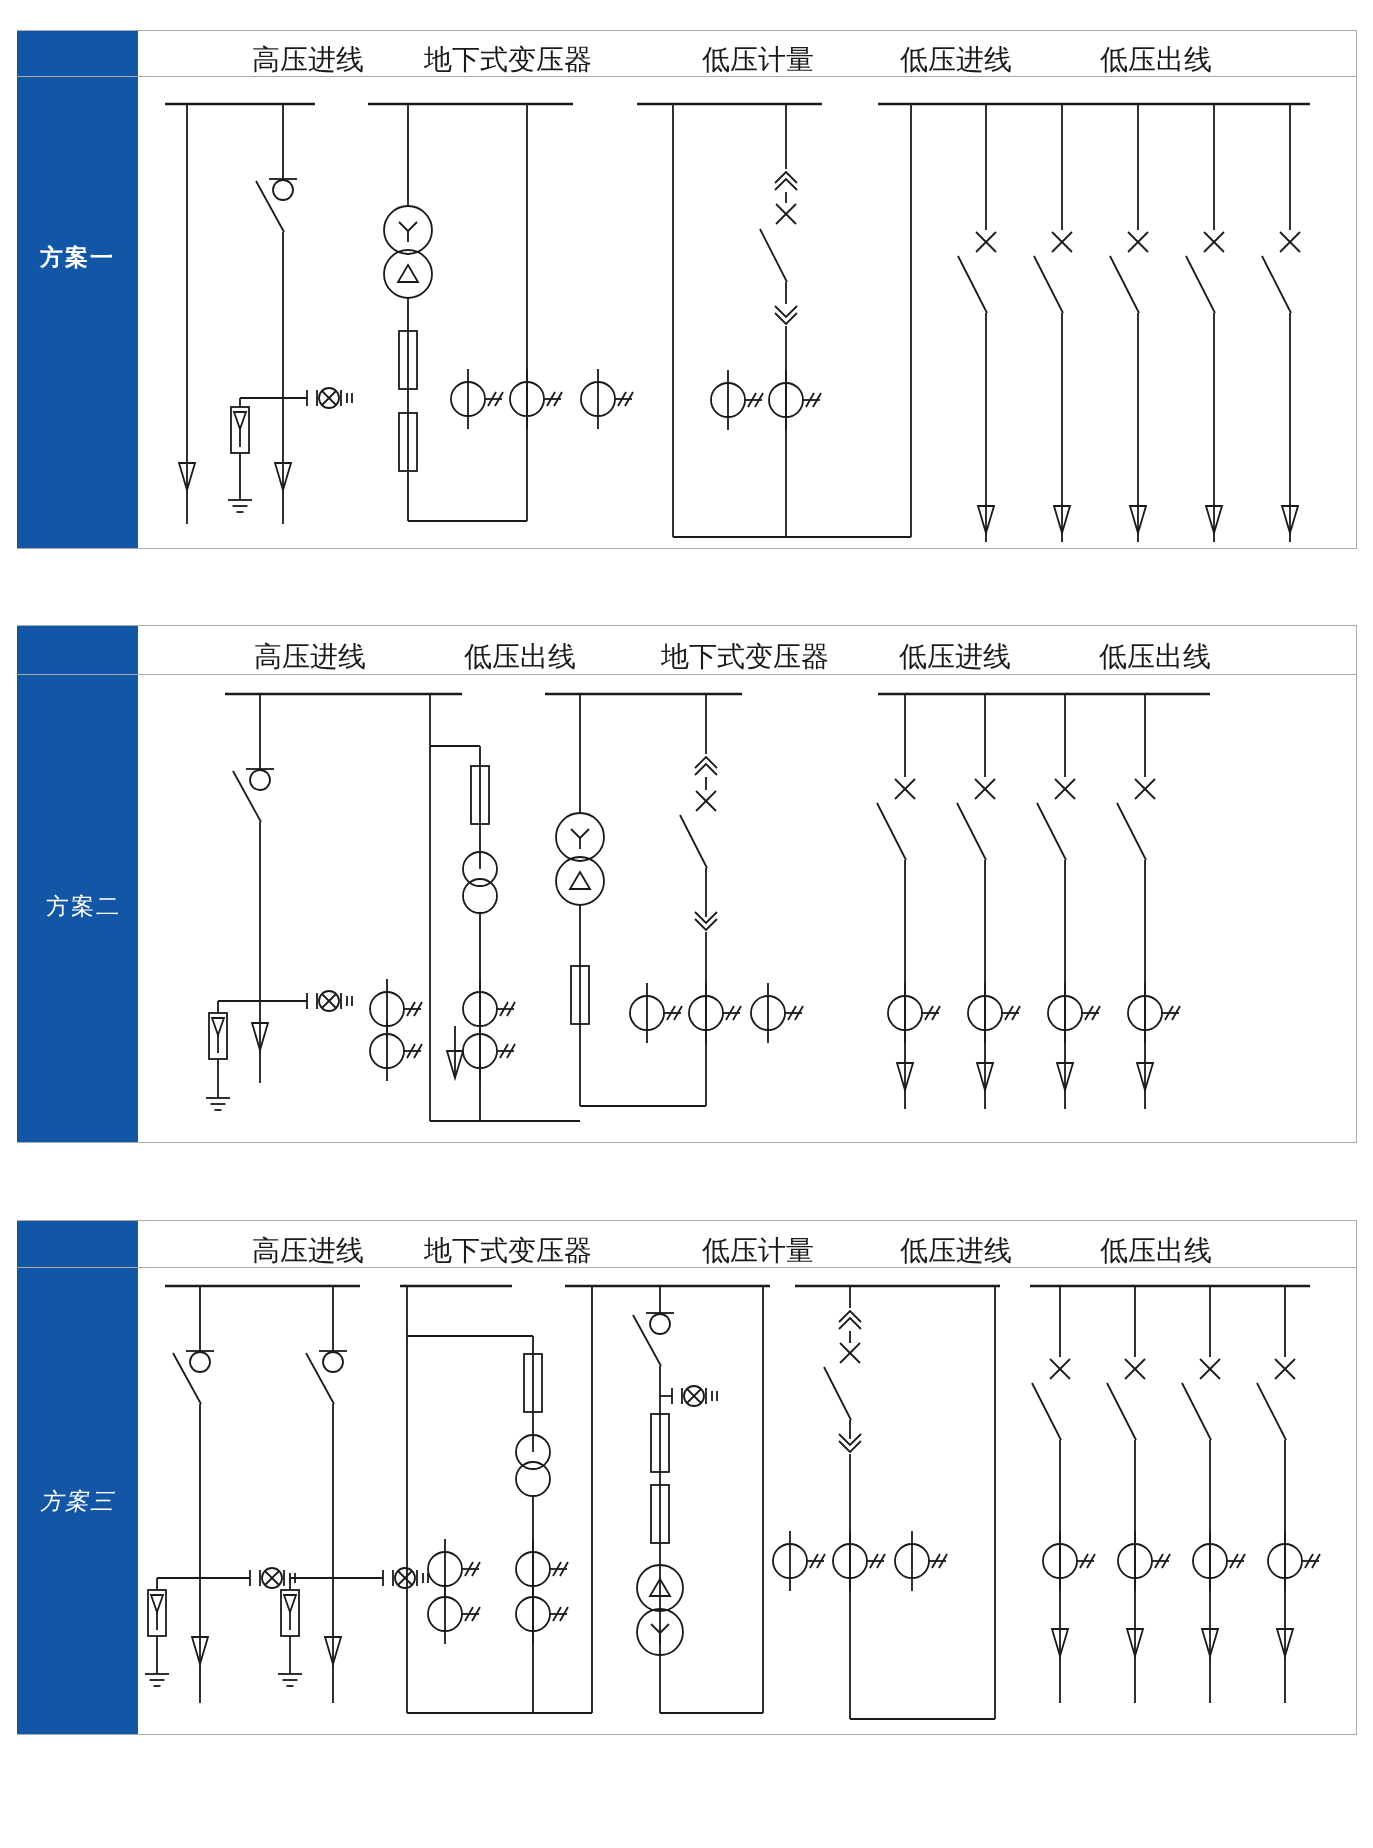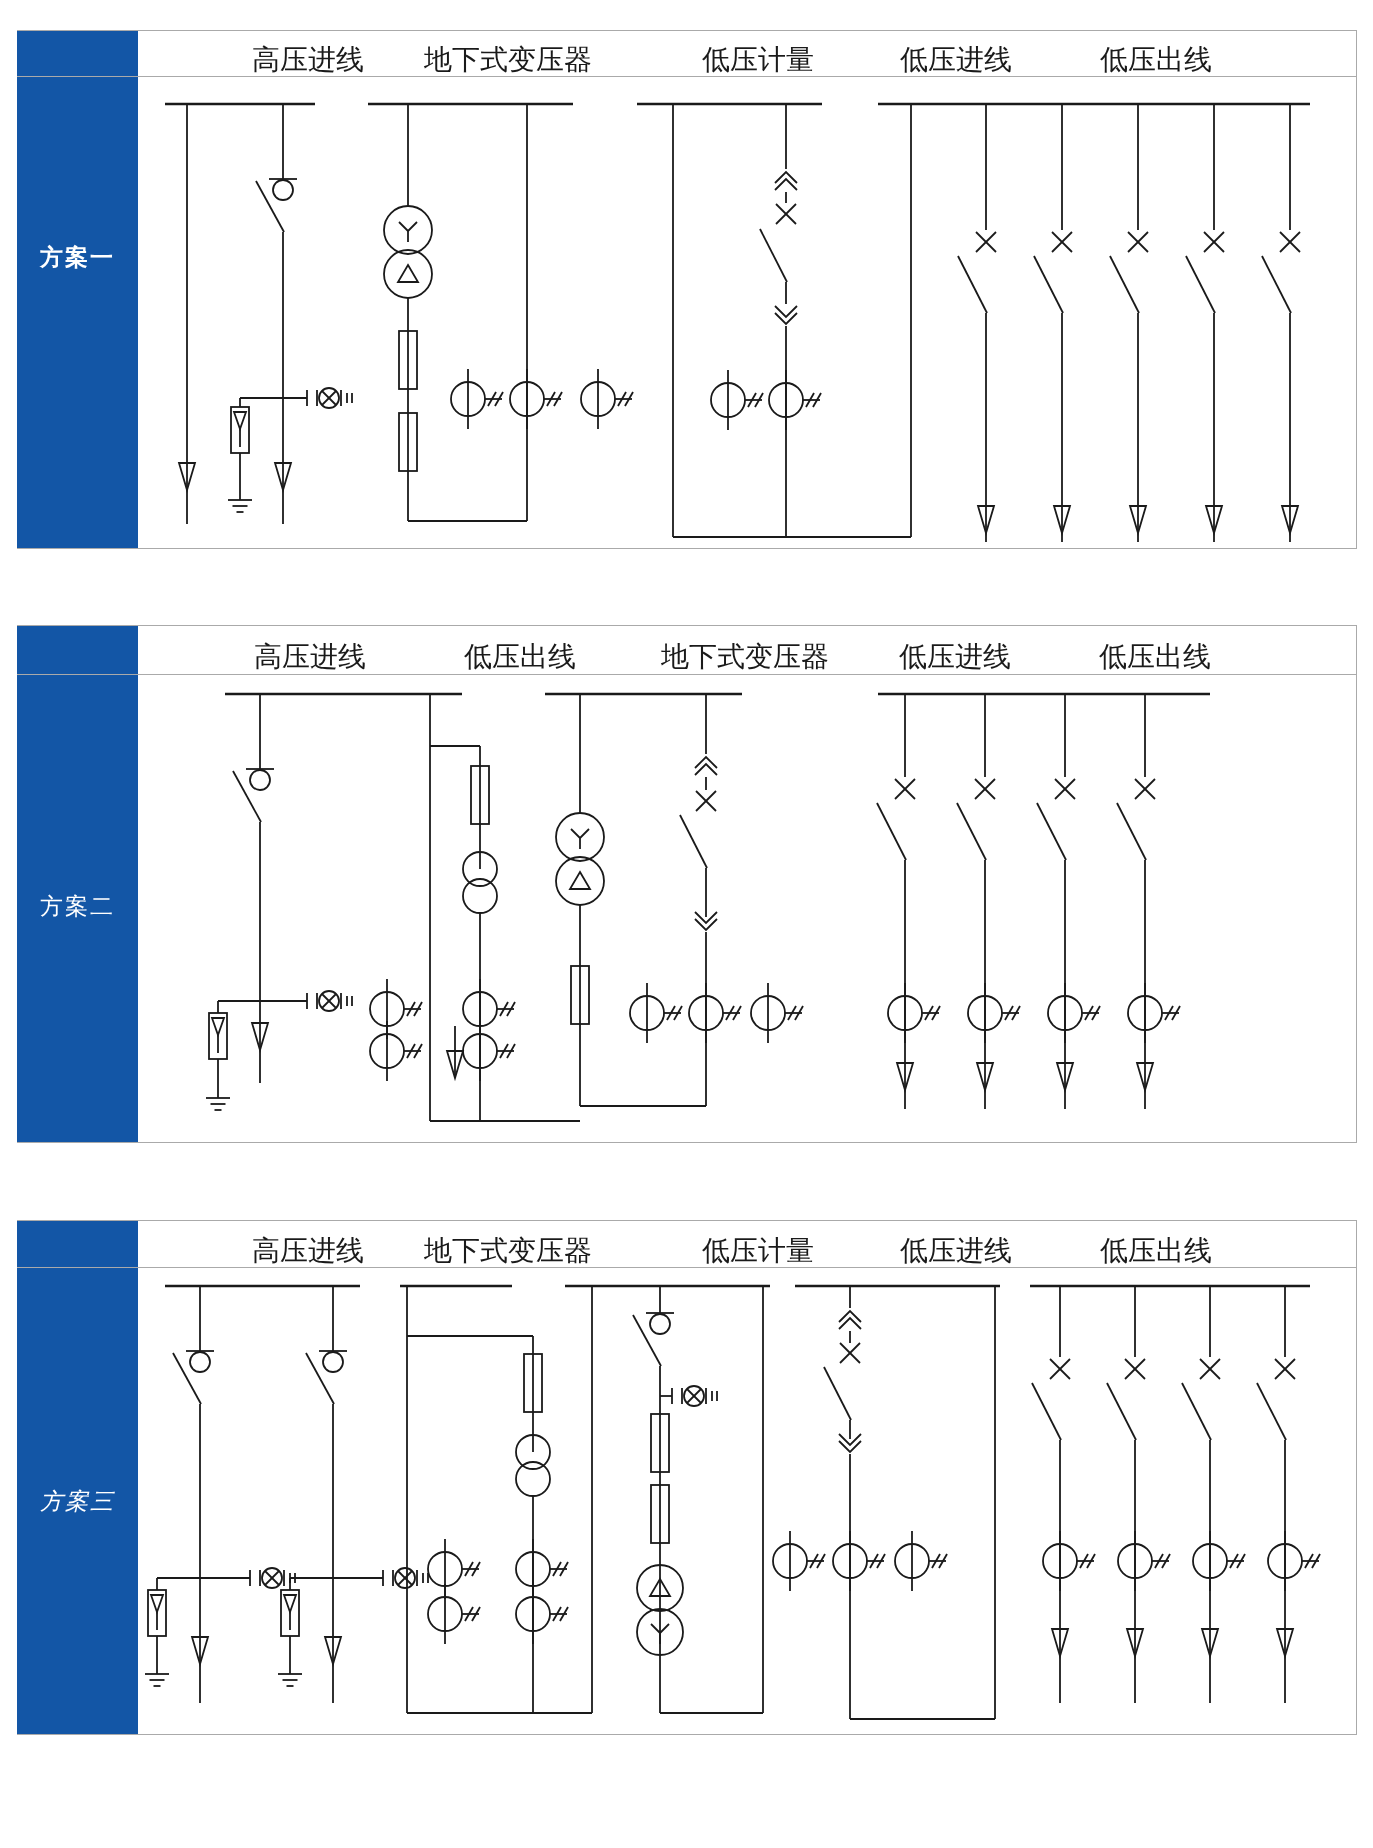--- a/index.html
+++ b/index.html
@@ -201,21 +201,21 @@
           <line x1="1290" y1="312" x2="1290" y2="541"></line>
           <use href="#sym-arrow" x="1290" y="505"></use>
         </g>
       </g>
     </svg>
   </section>
 
   <section class="scheme" style="top:625px;height:518px;">
     <div class="sidebar"></div>
     <div class="hdr-line" style="top:48px;"></div>
-    <span class="scheme-label" style="top:265px;">方案二</span>
+    <span class="scheme-label" style="top:265px;margin-left:6px;">方案二</span>
     <span class="col-header" style="top:12px;left:293px;">高压进线</span>
     <span class="col-header" style="top:12px;left:503px;">低压出线</span>
     <span class="col-header" style="top:12px;left:728px;">地下式变压器</span>
     <span class="col-header" style="top:12px;left:938px;">低压进线</span>
     <span class="col-header" style="top:12px;left:1138px;">低压出线</span>
 
     <svg class="diagram" style="top:48px;" width="1219" height="470" viewBox="138 673 1219 470">
 
       <g>
         <line x1="225" y1="693" x2="462" y2="693" class="bus"></line>

